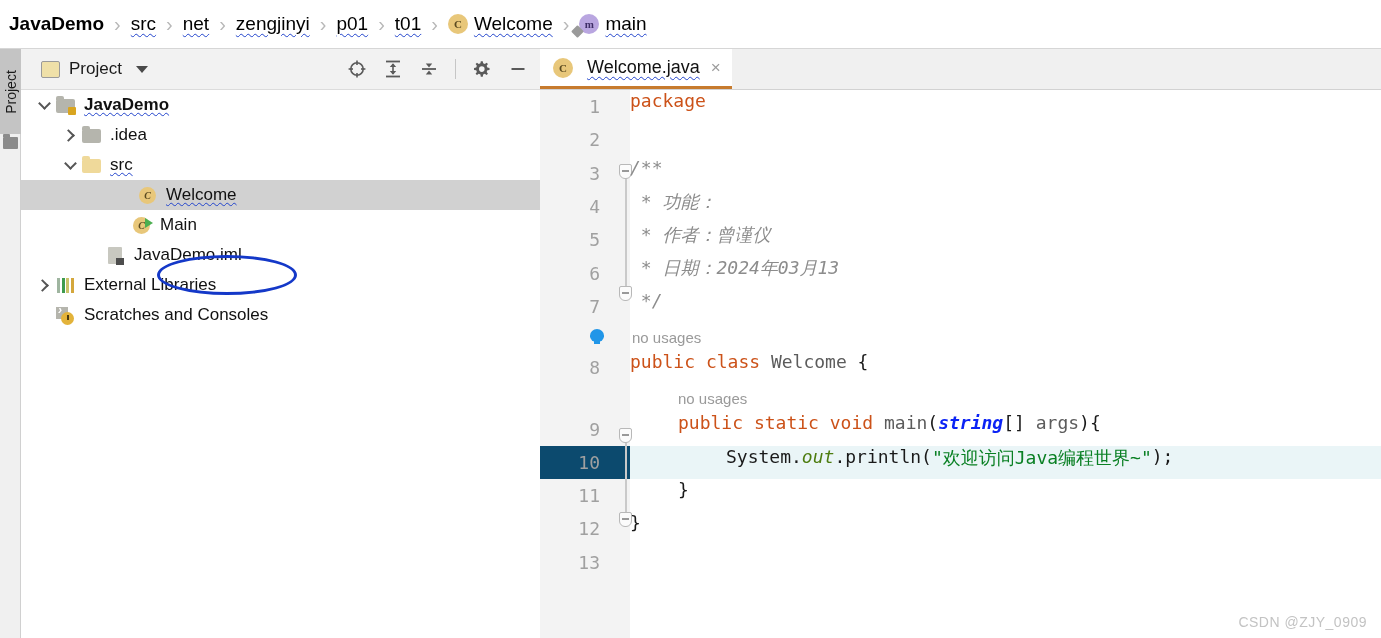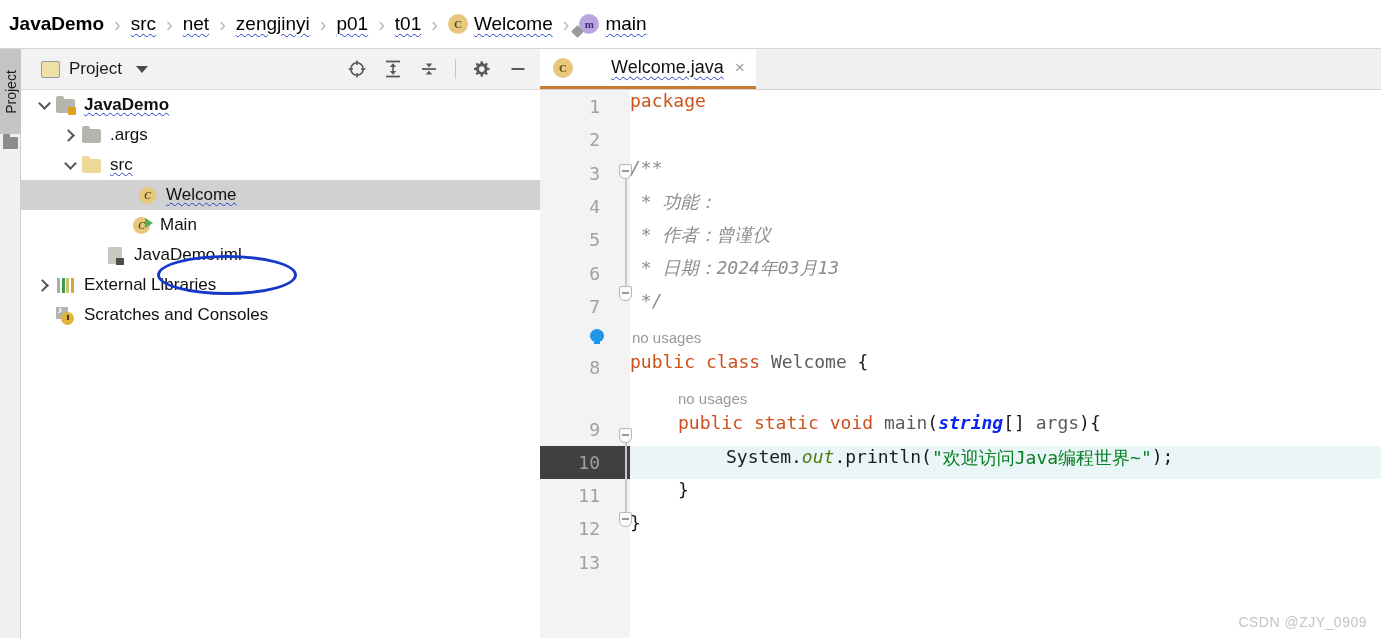--- a/index.html
+++ b/index.html
@@ -211,21 +211,20 @@
     background: #ffffff; position: relative;
     border-bottom: 3px solid #c77b2e;
     gap: 8px;
   }
   .tab-title {
     font-size: 18px; color: #111;
     text-decoration: underline wavy #2244cc;
     text-underline-offset: 3px;
     text-decoration-thickness: 1px;
     padding-bottom: 1px;
-    margin-left: 24px;
   }
   .tab-close { color: #9c9c9c; font-size: 17px; cursor: pointer; margin-left: 3px; }
 
   .code-wrap {
     position: absolute; left: 0; top: 41px; width: 841px; height: 548px;
     background: #ffffff;
   }
   .gutter {
     position: absolute; left: 0; top: 0; width: 90px; height: 548px;
     background: #f3f3f3;
@@ -243,21 +242,21 @@
     white-space: pre;
   }
   .cline.current { background: #eaf5f7; }
   .lnum {
     position: absolute; width: 60px; text-align: right;
     font-family: "DejaVu Sans Mono", monospace;
     font-size: 18px; color: #a0a0a0;
     left: 0;
   }
   .lnum-row { position: relative; height: 33.3px; display: flex; align-items: center; }
-  .lnum-row.current { background: #404040; }
+  .lnum-row.current { background: #0c4a6e; }
   .hint-row {
     position: relative; height: 28px; display: flex; align-items: center;
     font-family: "Liberation Sans", sans-serif;
     font-size: 15px; color: #9a9a9a; white-space: pre;
   }
   .kw { color: #cc5219; font-weight: normal; }
   .kw-blue { color: #0b23f5; font-weight: bold; font-style: italic; }
   .ident { color: #5c5c5c; }
   .plain { color: #1a1a1a; }
   .str { color: #0a8024; }
@@ -410,21 +409,21 @@
         <span class="node-label bold wavy">JavaDemo</span>
       </div>
 
       <div class="tree-row" style="padding-left:38px">
         <span class="tw">
             <i class="chev right"></i>
           </span>
         <span class="node-ic">
           <i class="folder-ic f-gray"></i>
         </span>
-        <span class="node-label">.args</span>
+        <span class="node-label">.idea</span>
       </div>
 
       <div class="tree-row" style="padding-left:38px">
         <span class="tw">
             <i class="chev down"></i>
           </span>
         <span class="node-ic">
           <i class="folder-ic f-tan"></i>
         </span>
         <span class="node-label wavy">src</span>

